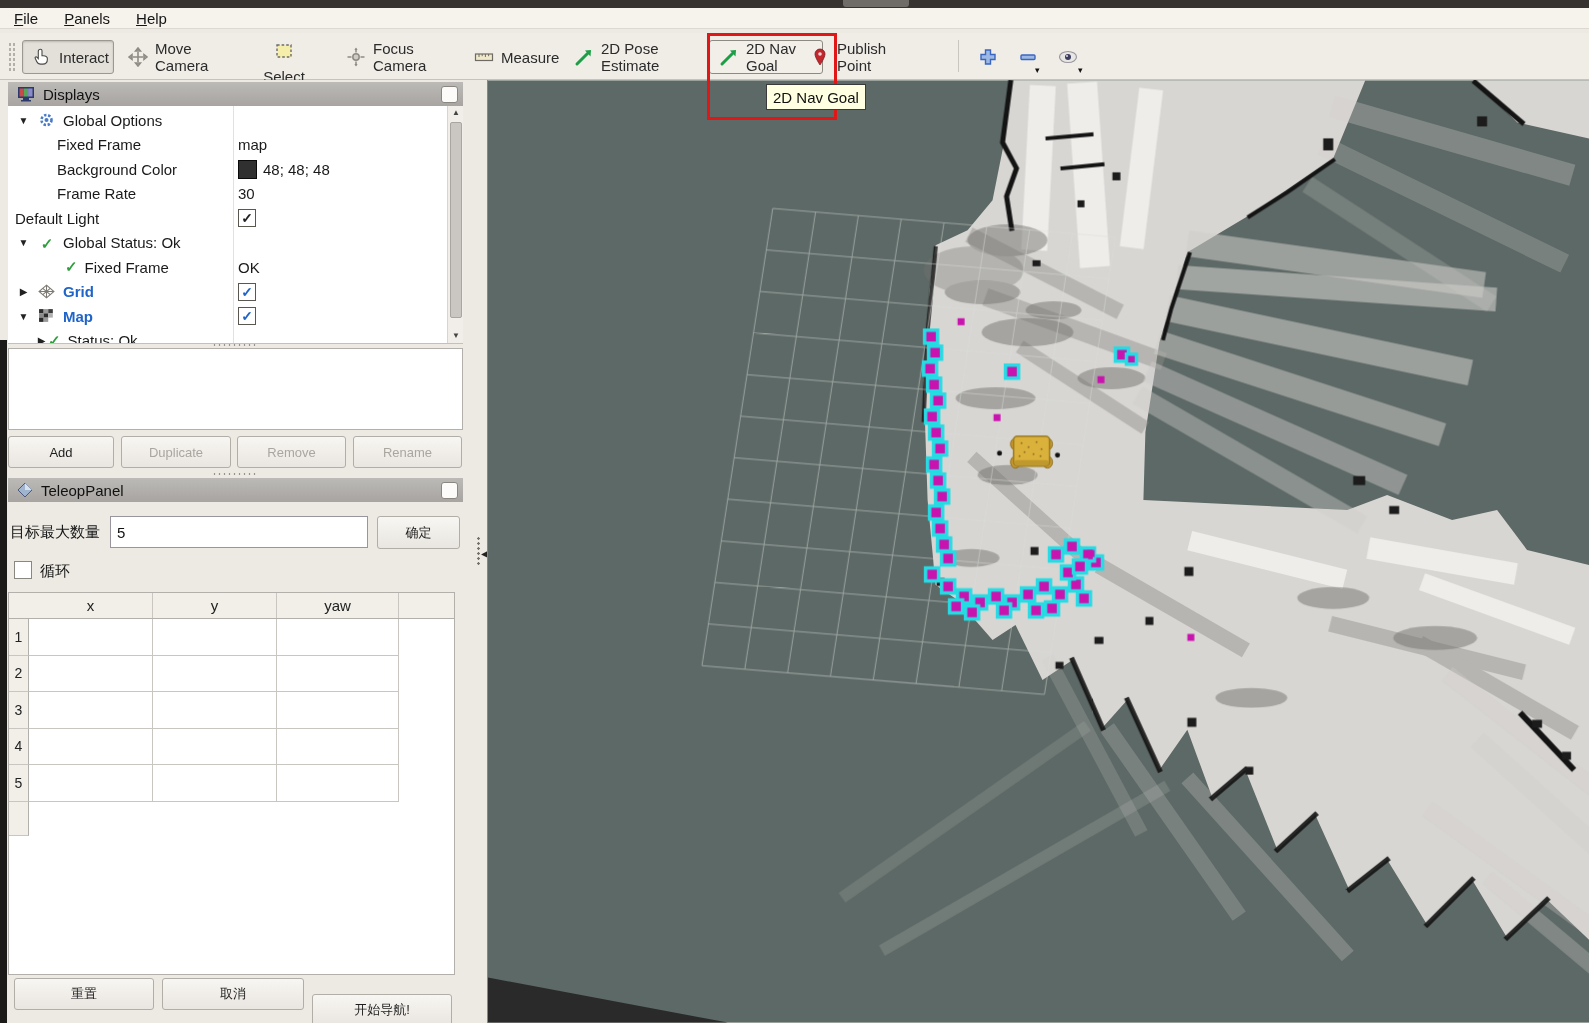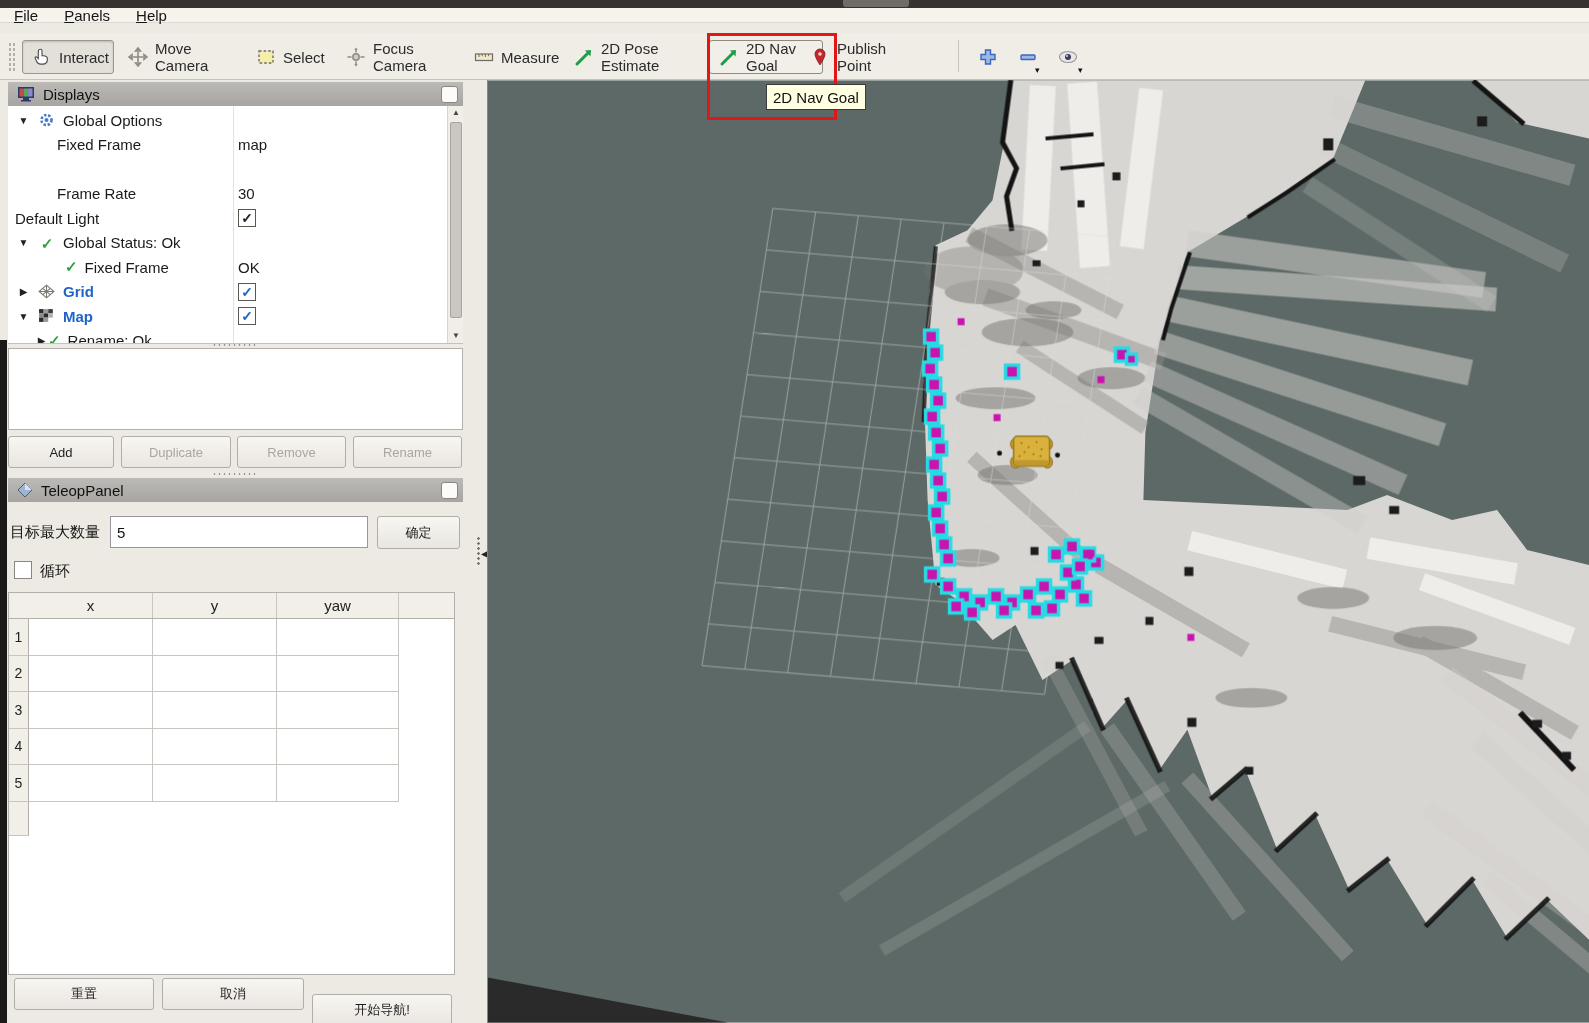--- a/index.html
+++ b/index.html
@@ -5,21 +5,21 @@
   html,body{margin:0;padding:0;}
   body{width:1589px;height:1023px;position:relative;overflow:hidden;
        font-family:"Liberation Sans",sans-serif;background:#edeae4;color:#1a1a1a;}
   .abs{position:absolute;}
 
   
   .top-strip{left:0;top:0;width:1589px;height:8px;background:#36322f;}
   .top-sliver{left:843px;top:0;width:66px;height:7px;background:#6f6c68;border-radius:0 0 3px 3px;}
 
   
-  .menubar{left:0;top:8px;width:1589px;height:15px;background:#f6f3ed;border-bottom:1px solid #ddd9d2;
+  .menubar{left:0;top:8px;width:1589px;height:21px;background:#f6f3ed;border-bottom:1px solid #ddd9d2;
            display:flex;align-items:center;padding-left:14px;box-sizing:border-box;gap:26px;}
   .menu-item{display:inline-block;font-size:15px;color:#141414;cursor:default;}
   .menu-item::first-letter{text-decoration:underline;}
 
   
   .toolbar{left:0;top:33px;width:1589px;height:47px;background:#f0ede7;border-bottom:1px solid #c6c3bd;box-sizing:border-box;}
   .grip{left:8px;top:42px;width:7px;height:30px;
         background-image:radial-gradient(#b3b0aa 1px,transparent 1.2px);background-size:4px 5px;}
   .tool{position:absolute;top:40px;height:34px;display:flex;align-items:center;gap:7px;
         font-size:15px;color:#2b2b2b;border:1px solid transparent;border-radius:3px;padding:0 9px;box-sizing:border-box;}
@@ -113,21 +113,21 @@
       <path d="M10 1l2.4 3H7.6z"></path>
         <path d="M10 19l-2.4-3h4.8z"></path>
         <path d="M1 10l3-2.4v4.8z"></path>
         <path d="M19 10l-3 2.4V7.6z"></path>
       <path d="M10 5v10M5 10h10" fill="none"></path>
     </g>
   </svg>
   <span>Move Camera</span>
 </div>
 
-<div class="tool" style="left:246px;width:76px;">
+<div class="tool" style="left:246px;width:76px;flex-direction:column;">
   <svg class="tico" viewBox="0 0 20 20">
     <rect x="3" y="4" width="14" height="12" fill="#f5eeaa" stroke="#6e6b64" stroke-width="1.4" stroke-dasharray="2.6 2"></rect>
   </svg>
   <span>Select</span>
 </div>
 
 <div class="tool" style="left:336px;width:116px;">
   <svg class="tico" viewBox="0 0 20 20">
     <g stroke="#8e8b84" stroke-width="1.5" fill="none">
       <circle cx="10" cy="10" r="3.2" fill="#cfccc5"></circle>
@@ -220,20 +220,27 @@
         <circle cx="8" cy="8" r="2" fill="#4a7ac8"></circle>
           </svg></span>
       <span class="tlabel">Global Options</span>
     </div>
 
     <div class="trow" style="top:26.5px;">
       <span class="tlabel" style="margin-left:49px;">Fixed Frame</span>
       <span class="tval">map</span>
     </div>
 
+    <div class="trow" style="top:51px;">
+      <span class="tlabel" style="margin-left:49px;">Background Color</span>
+      <span class="tval">
+        <span class="swatch"></span>
+        <span>48; 48; 48</span>
+      </span>
+    </div>
 
     <div class="trow" style="top:75.5px;">
       <span class="tlabel" style="margin-left:49px;">Frame Rate</span>
       <span class="tval">30</span>
     </div>
 
     <div class="trow" style="top:100px;">
       <span class="tlabel" style="">Default Light</span>
       <span class="tval">
           <span class="cbx">
@@ -286,21 +293,21 @@
       <span class="tval">
           <span class="cbx">
             <span class="ck-blue">✓</span>
           </span>
         </span>
     </div>
 
     <div class="trow" style="top:222.5px;">
       <span class="tarrow" style="margin-left:27px;">▶</span>
       <span class="greenck">✓</span>
-      <span class="tlabel">Rename: Ok</span>
+      <span class="tlabel">Status: Ok</span>
     </div>
   </div>
 
   <div class="vscroll">
     <span class="varrow" style="top:0;">▲</span>
     <span class="vthumb"></span>
     <span class="varrow" style="bottom:0;">▼</span>
   </div>
 
   <div class="abs dots" style="left:212px;top:263px;"></div>

